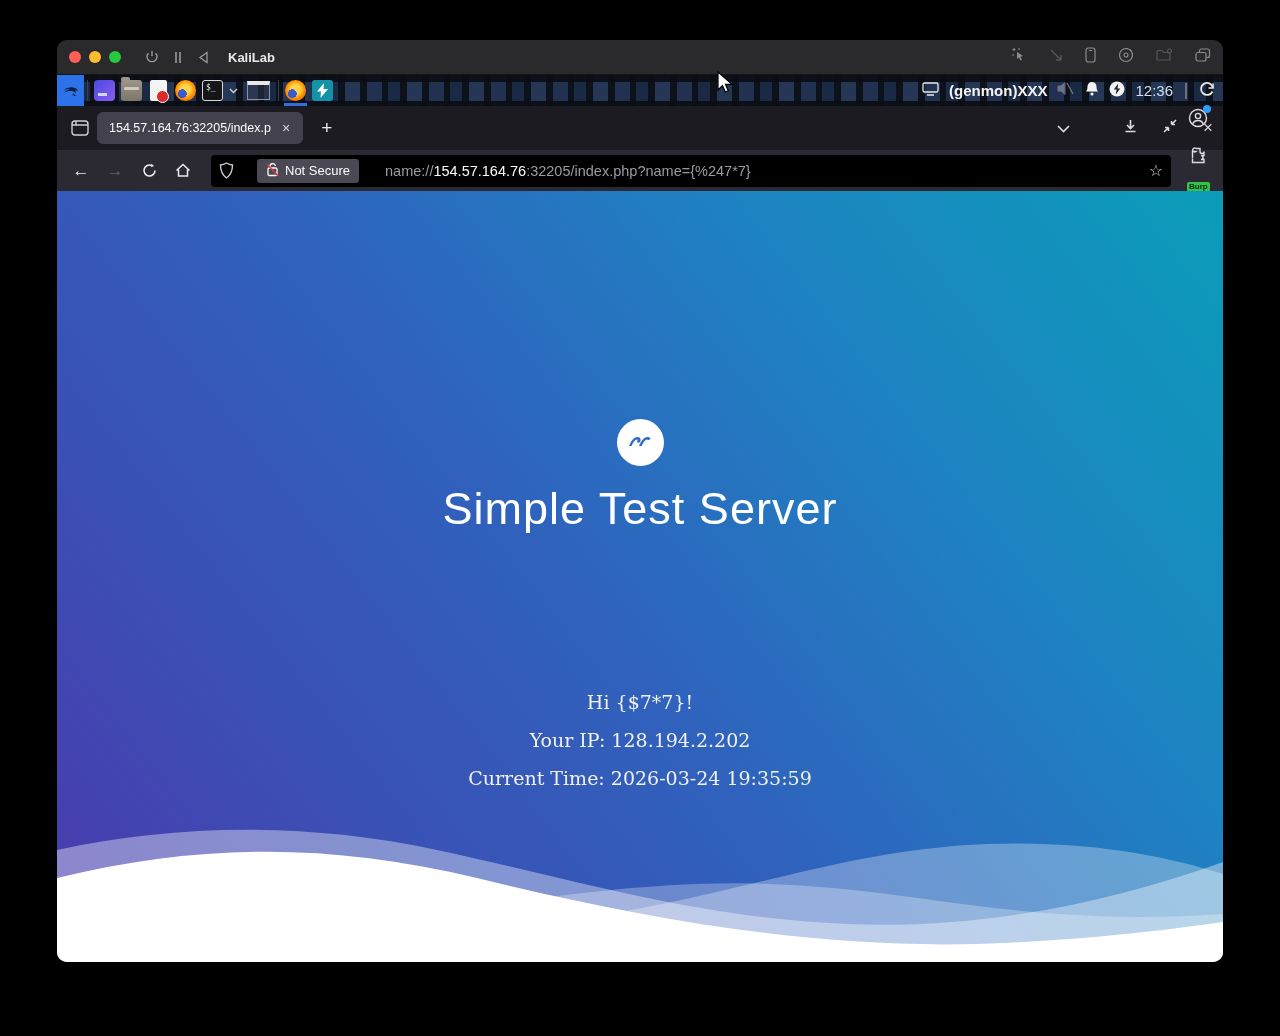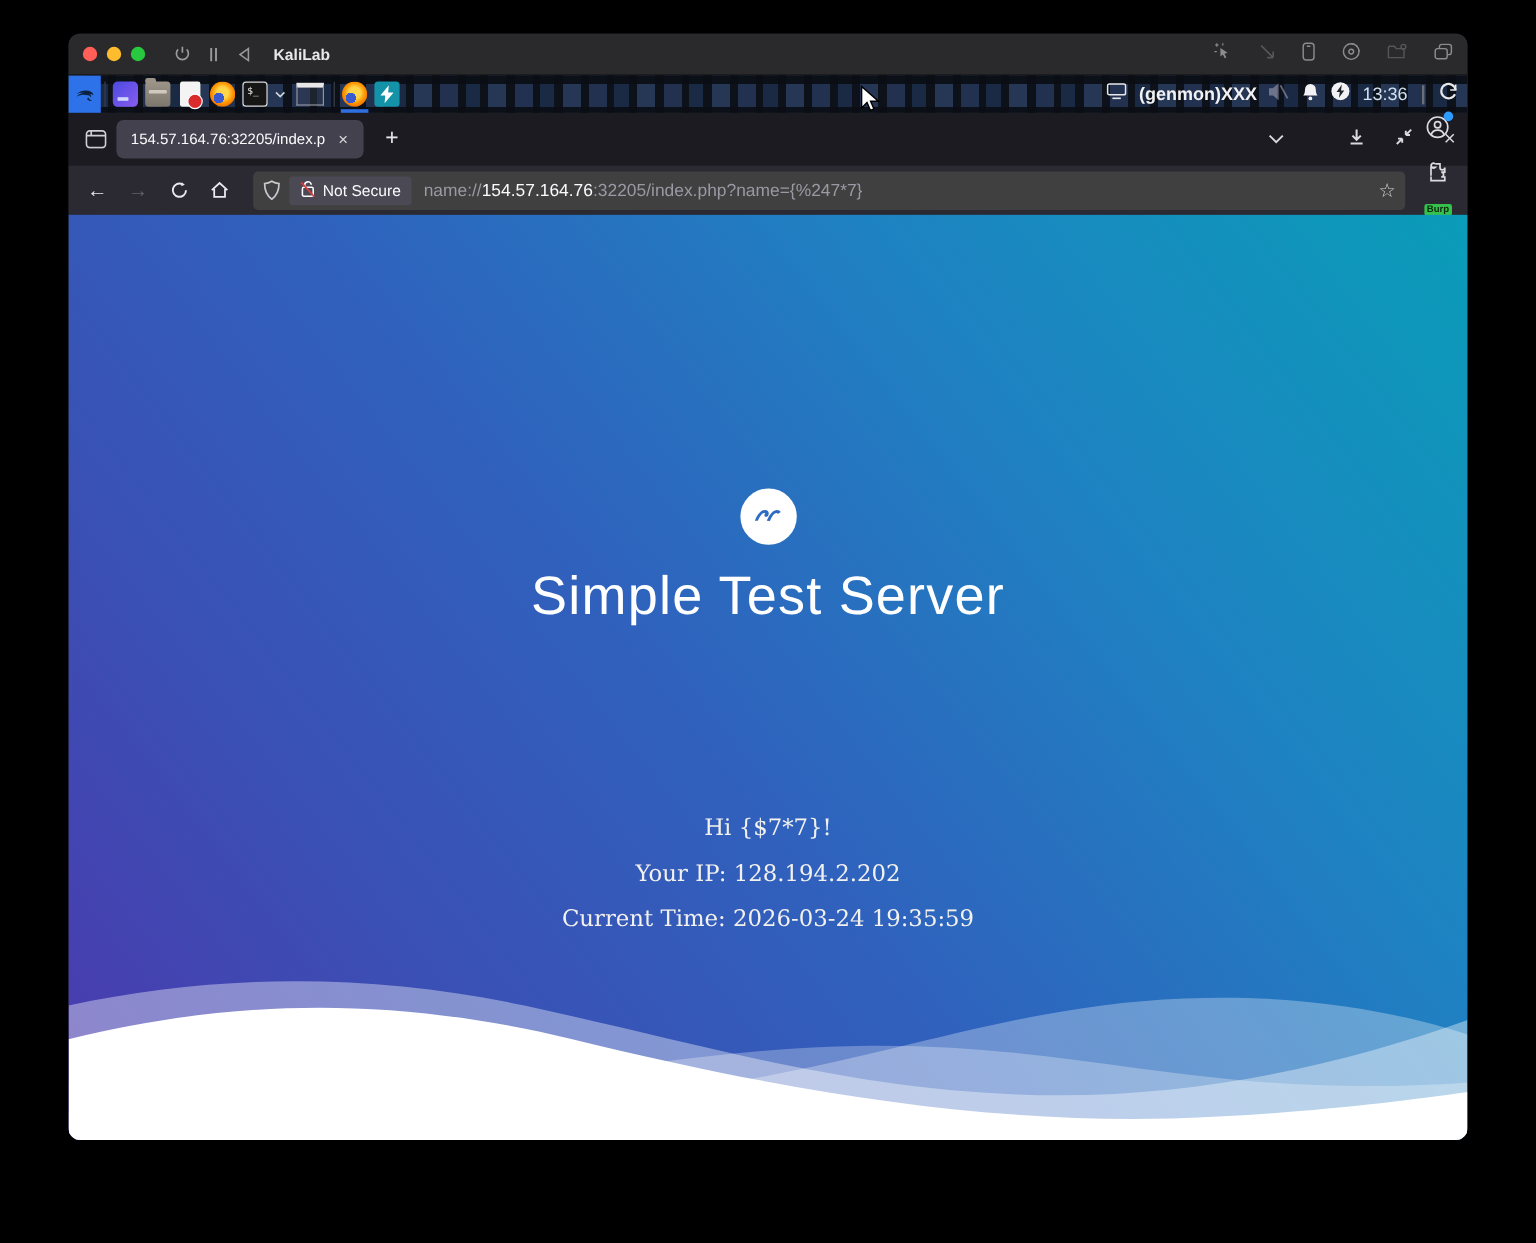--- a/index.html
+++ b/index.html
@@ -1,21 +1,21 @@
 <!DOCTYPE html>
 <html><head>
 <meta charset="utf-8">
 <style>
   * { margin:0; padding:0; box-sizing:border-box; }
   html,body { width:1280px; height:1036px; background:#000; overflow:hidden;
               font-family:"Liberation Sans", sans-serif; }
   .stage { position:relative; width:1280px; height:1036px; }
 
   
-  .window { position:absolute; left:57px; top:28px; width:1166px; height:922px;
+  .window { position:absolute; left:57px; top:40px; width:1166px; height:922px;
             border-radius:10px; overflow:hidden; display:flex; flex-direction:column;
             background:#1c1b22; }
 
   
   .titlebar { height:35px; background:#2a2a2c; display:flex; align-items:center;
               padding:0 12px; flex:0 0 auto; border-bottom:1px solid #141414; }
   .traffic { display:flex; gap:8px; align-items:center; }
   .dot { width:12px; height:12px; border-radius:50%; }
   .dot.red{background:#ff5f57}.dot.yellow{background:#febc2e}.dot.green{background:#28c840}
   .tb-ctl { display:flex; gap:14px; align-items:center; margin-left:24px; color:#9a9a9e; }
@@ -73,22 +73,22 @@
   .newtab { color:#e6e6ea; font-size:19px; margin-left:12px; padding:0 6px; }
   .tabbar-right { margin-left:auto; display:flex; align-items:center; gap:26px; color:#dadade; }
   .tabbar-right .gap-big { margin-right:28px; }
 
   
   .navbar { height:41px; background:#2b2a33; flex:0 0 auto; display:flex; align-items:center;
             padding:0 10px; gap:6px; }
   .nav-ico { color:#e9e9ee; width:28px; display:flex; justify-content:center; align-items:center;
              font-size:17px; }
   .nav-ico.disabled { color:#62626c; }
-  .urlbar { flex:1; height:32px; background:#404040; border-radius:4px; display:flex;
-            align-items:center; margin:0 8px; padding:0 8px; min-width:0; }
+  .urlbar { flex:1; height:32px; background:#000000; border-radius:4px; display:flex;
+            align-items:center; margin:0 8px; padding:0 8px; min-width:0;gap:16px; }
   .shield { color:#c9c9cf; display:flex; margin-right:7px; }
   .sec-chip { display:flex; align-items:center; gap:6px; background:#4a4954; color:#fbfbfe;
               font-size:13px; height:24px; padding:0 9px; border-radius:3px; margin-right:10px; }
   .url-text { font-size:14.5px; color:#9a99a4; white-space:nowrap; overflow:hidden; flex:1; }
   .url-text .host { color:#fbfbfe; }
   .url-star { color:#d4d4da; font-size:16px; margin-left:8px; }
   .nav-right { display:flex; align-items:center; gap:18px; margin:0 4px 0 2px;flex-direction:column; }
   .acct { position:relative; display:flex; color:#dcdce0; }
   .acct::after { content:""; position:absolute; right:-3px; top:-3px; width:8px; height:8px;
                  border-radius:50%; background:#2e9cff; }
@@ -245,21 +245,21 @@
         <span>
           <svg width="14" height="15" viewBox="0 0 14 15" fill="#f2f2f4">
             <path d="M7 1a4.5 4.5 0 0 1 4.5 4.5c0 3 .8 4.3 1.5 5H1c.7-.7 1.5-2 1.5-5A4.5 4.5 0 0 1 7 1z"></path>
               <circle cx="7" cy="13" r="1.6"></circle>
             </svg></span>
         <span>
           <svg width="16" height="16" viewBox="0 0 16 16">
               <circle cx="8" cy="8" r="7.5" fill="#f2f2f4"></circle>
             <path d="M9.2 2.5 4.8 8.6h2.7L6.8 13.5l4.4-6.1H8.5z" fill="#20242c"></path>
             </svg></span>
-        <span class="tray-clock">13:36</span>
+        <span class="tray-clock">12:36</span>
         <span class="tray-sep"></span>
         <span>
           <svg width="16" height="16" viewBox="0 0 16 16" fill="none" stroke="#e8e8ea" stroke-width="1.8">
             <path d="M13.5 10.5A6 6 0 1 1 14 7"></path>
               <path d="M14 2.5V7h-4.5" stroke-width="1.4"></path>
             </svg></span>
       </div>
     </div>
 
     <div class="tabbar">

